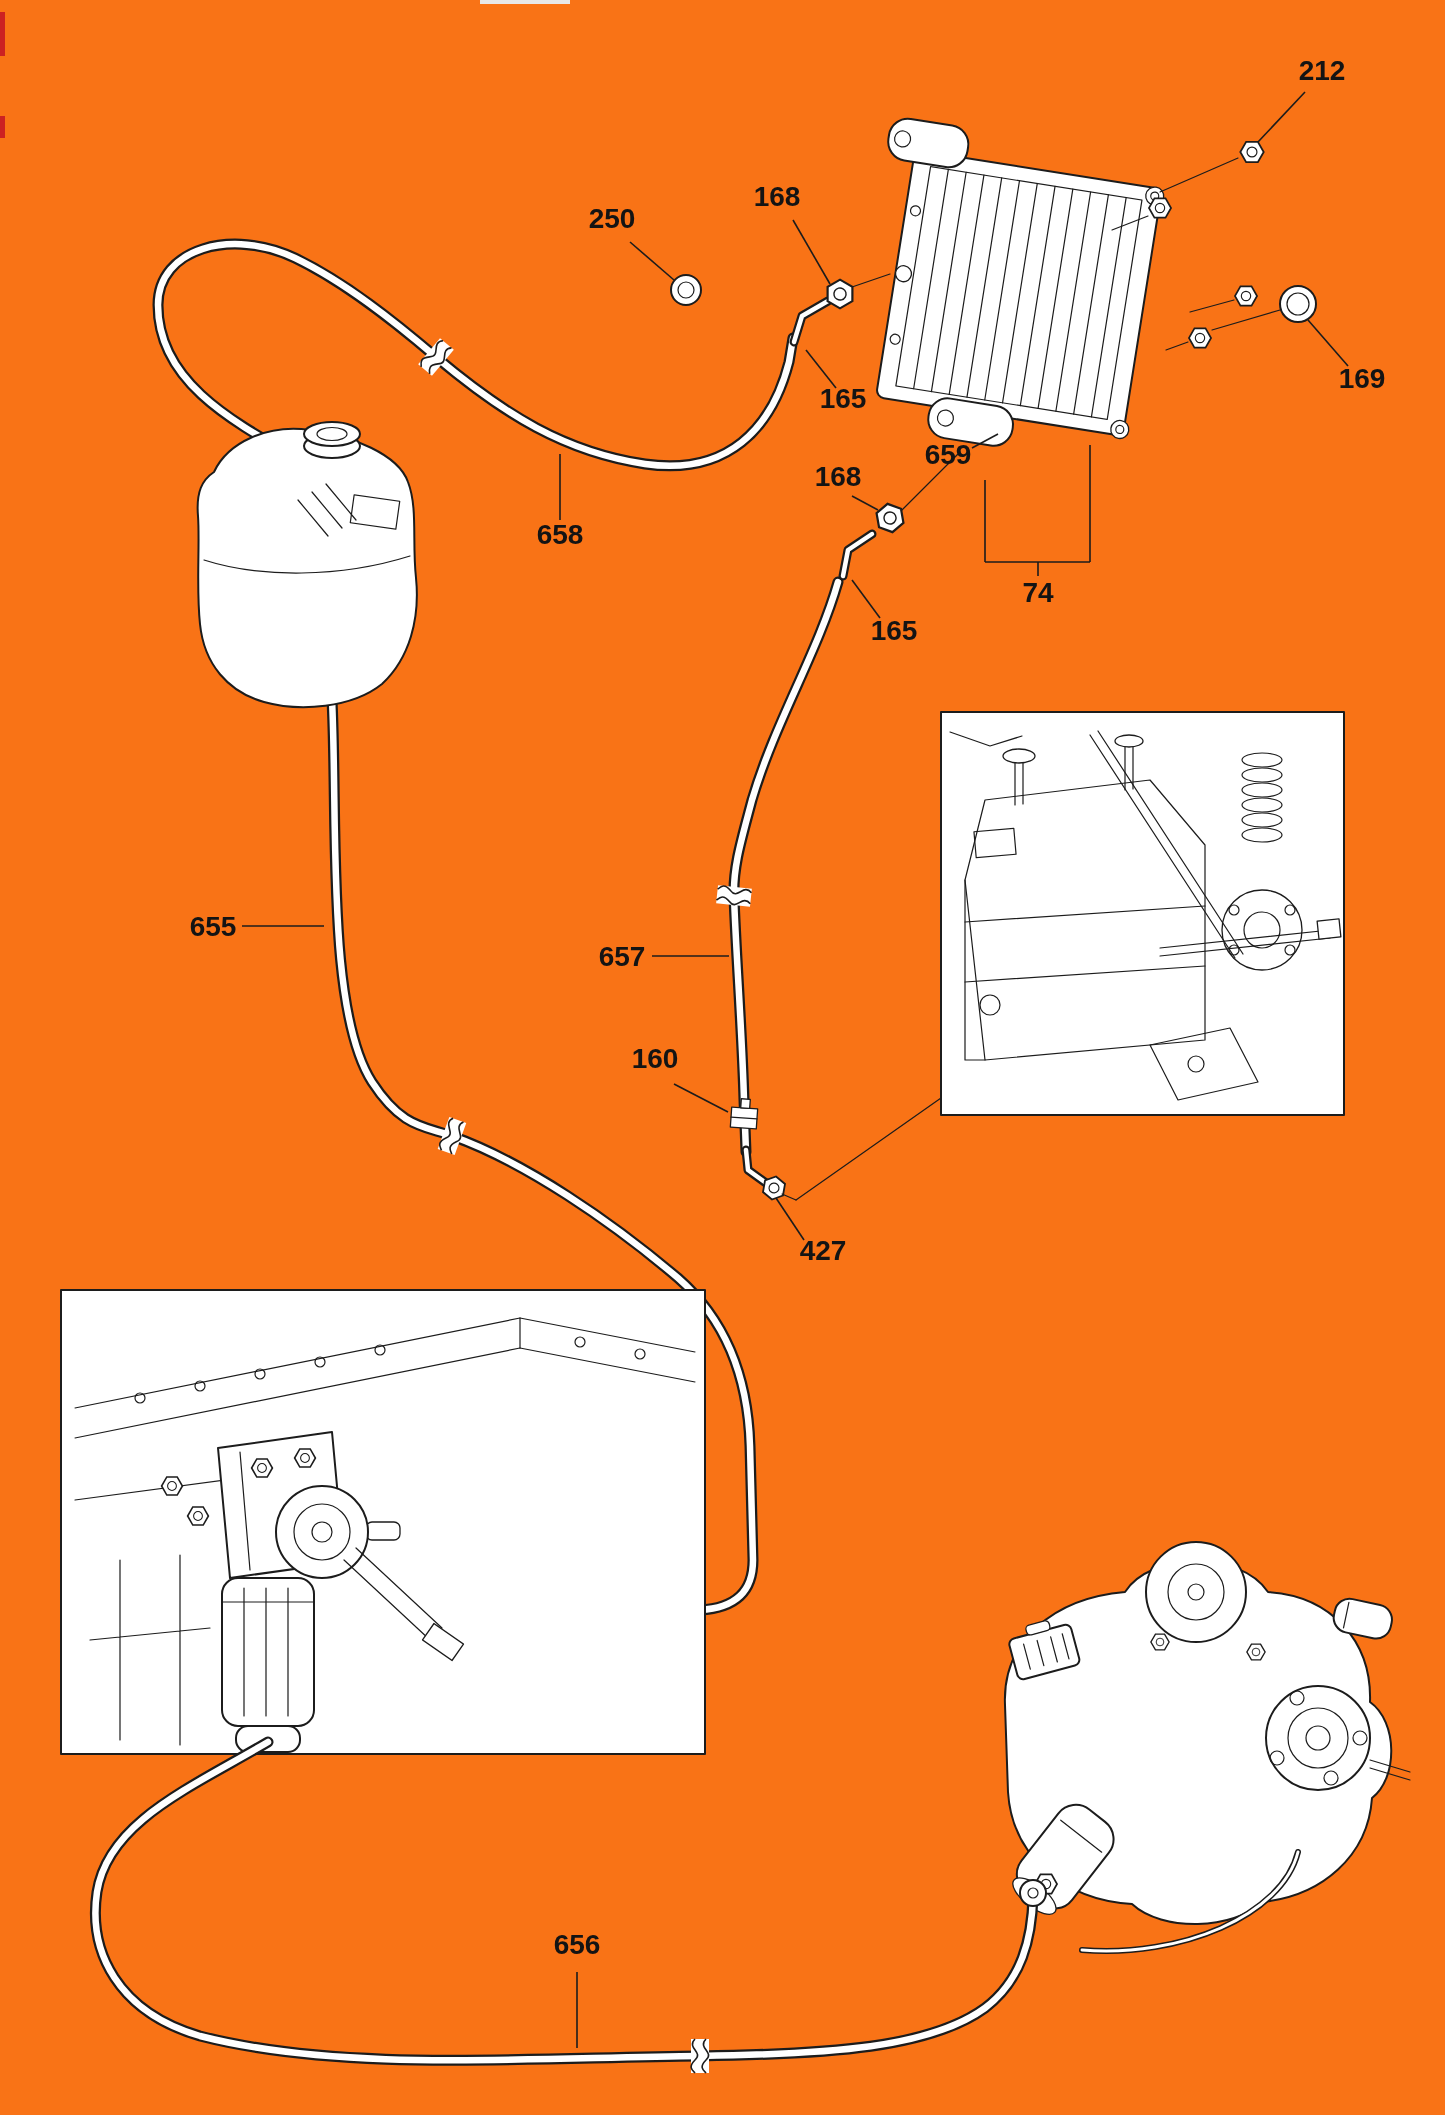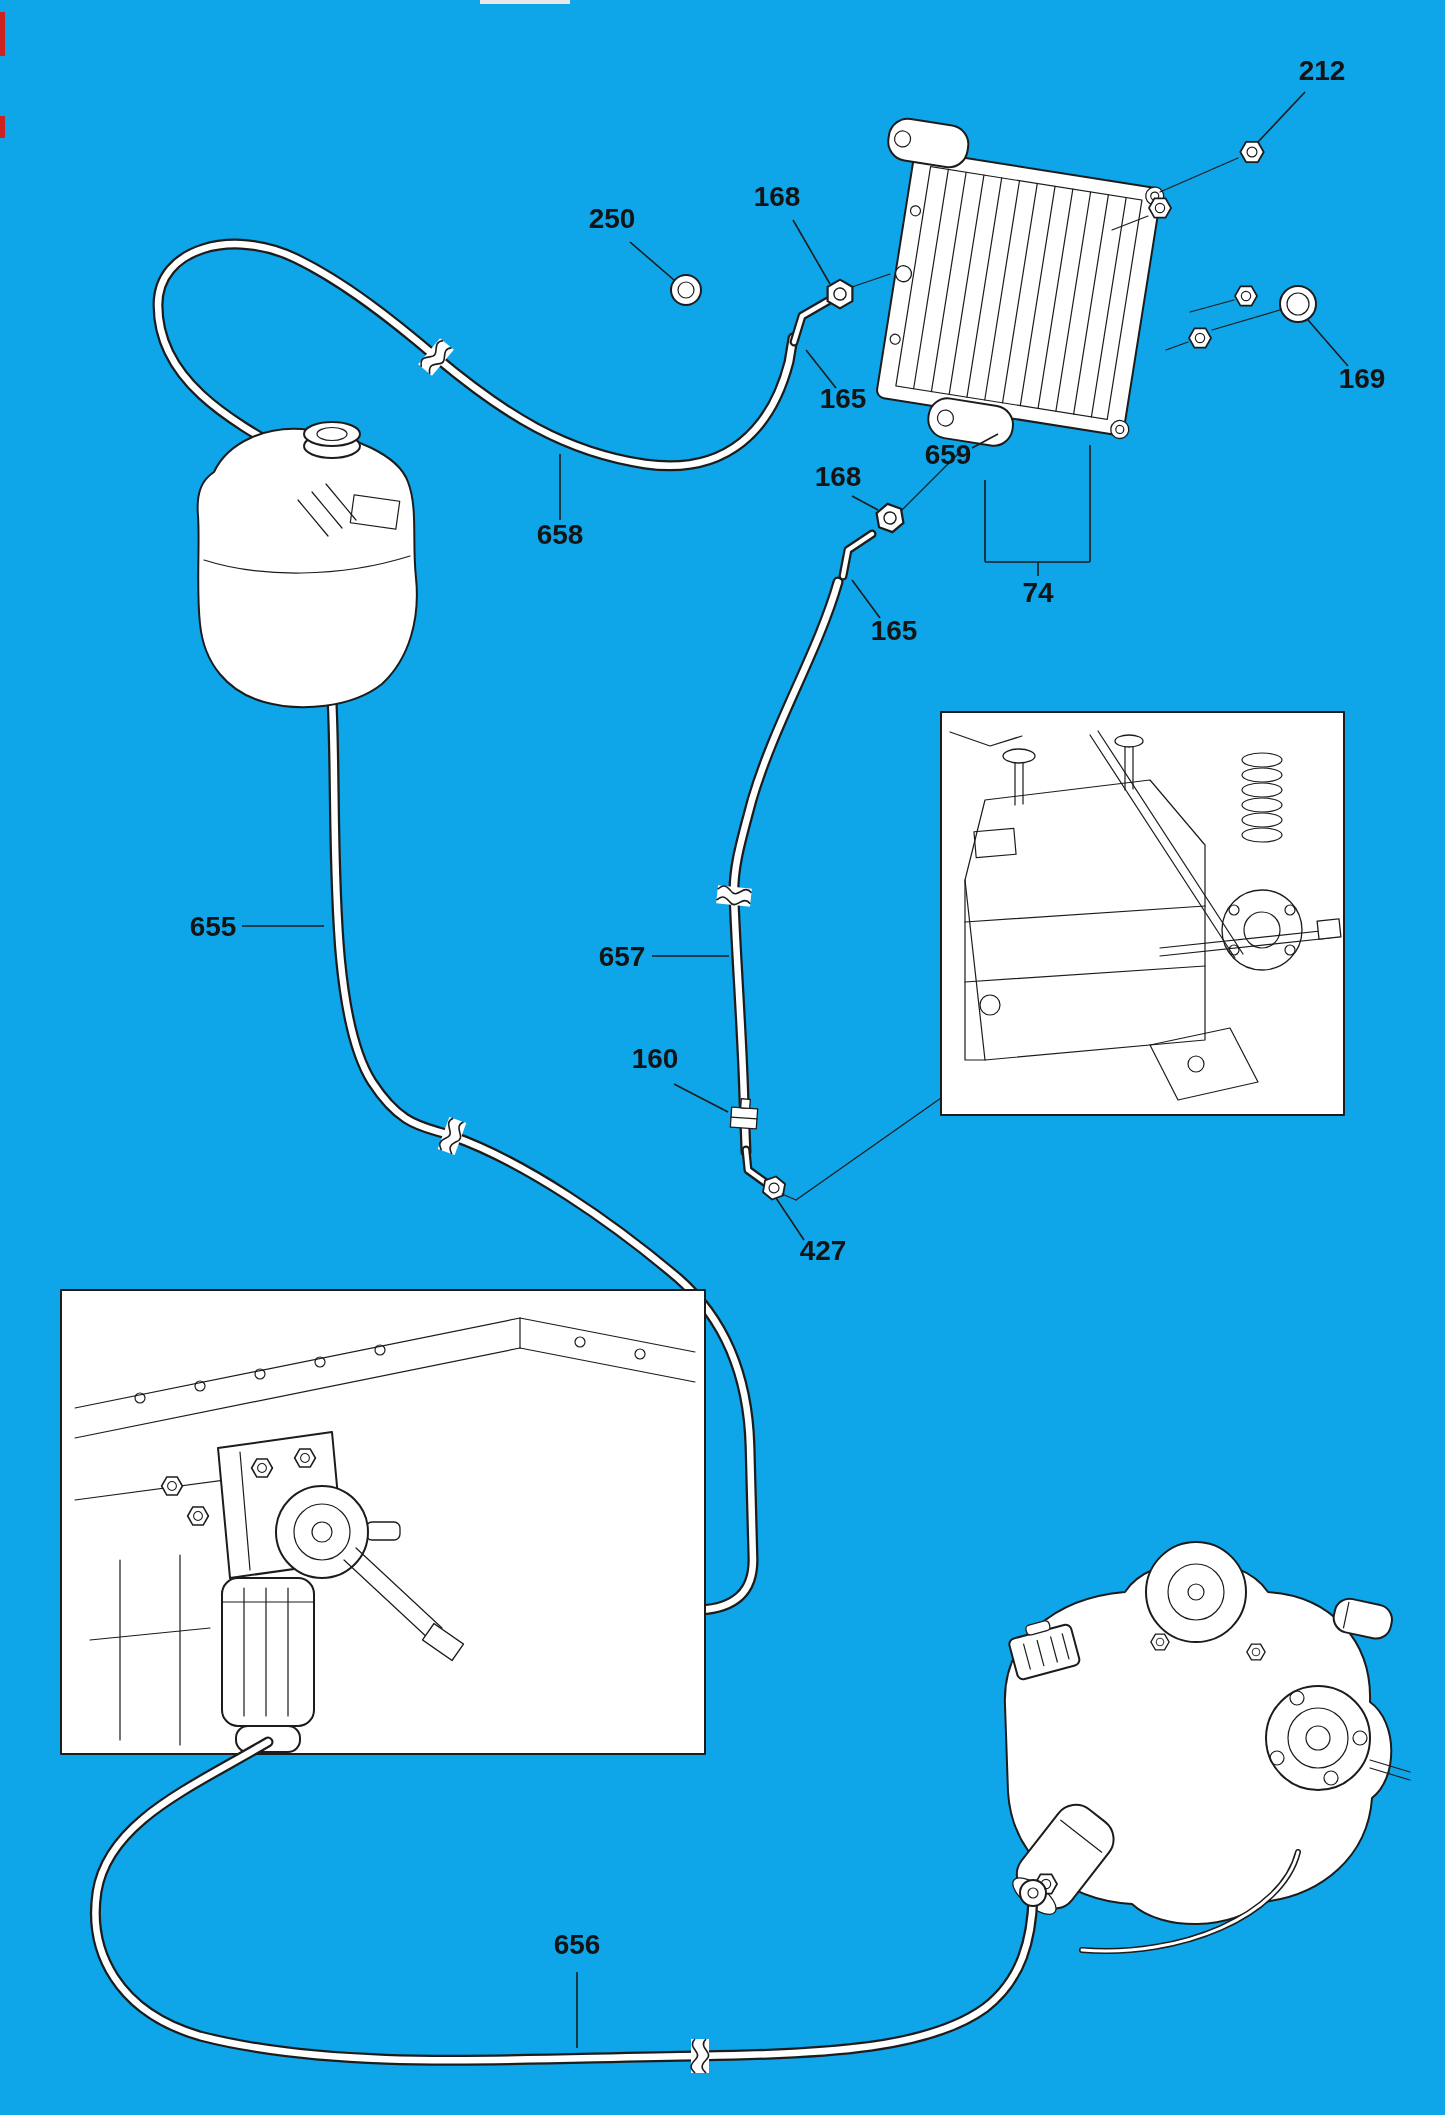--- a/index.html
+++ b/index.html
@@ -1,17 +1,17 @@
 <!DOCTYPE html>
 <html><head>
 <meta charset="utf-8">
 <style>
   html,body{margin:0;padding:0;background:#ffffff;}
   body{width:1445px;height:2115px;font-family:"Liberation Sans",sans-serif;}
-  .stage{position:relative;width:1445px;height:2115px;background:#0ea5e9;overflow:hidden;}
+  .stage{position:relative;width:1445px;height:2115px;background:#f97316;overflow:hidden;}
   svg{display:block;}
   .tn{fill:none;stroke:#1c1c1c;stroke-width:1.2;stroke-linejoin:round;stroke-linecap:round;}
   .wfill{fill:#ffffff;stroke:#1c1c1c;stroke-width:2;stroke-linejoin:round;}
   .wfill-tn{fill:#ffffff;stroke:#1c1c1c;stroke-width:1.3;stroke-linejoin:round;}
   .hose-o{fill:none;stroke:#1c1c1c;stroke-width:11;stroke-linecap:round;}
   .hose-i{fill:none;stroke:#ffffff;stroke-width:6.5;stroke-linecap:round;}
   .tube-o{fill:none;stroke:#1c1c1c;stroke-width:9;stroke-linecap:round;stroke-linejoin:round;}
   .tube-i{fill:none;stroke:#ffffff;stroke-width:4.5;stroke-linecap:round;stroke-linejoin:round;}
   .pipe-o{fill:none;stroke:#1c1c1c;stroke-width:6;stroke-linecap:round;}
   .pipe-i{fill:none;stroke:#ffffff;stroke-width:3;stroke-linecap:round;}

